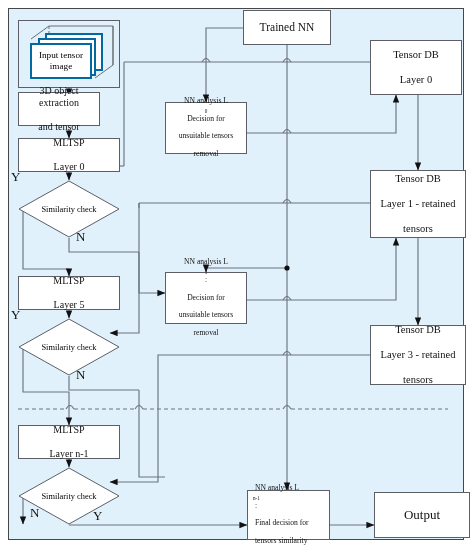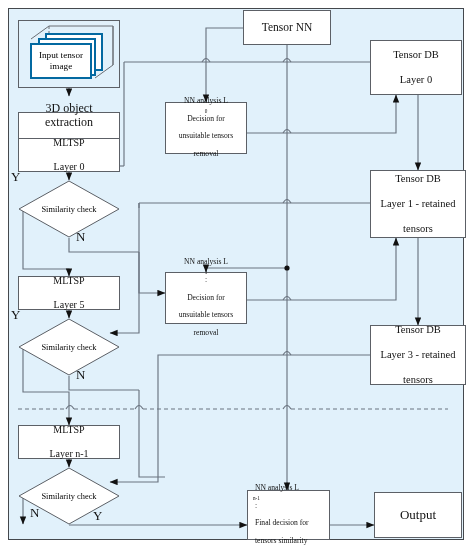--- a/index.html
+++ b/index.html
@@ -117,21 +117,21 @@
         <path d="M30,5 L30,44 L76,44" stroke-dasharray="3 2"></path>
       </g>
     </svg>
     <div class="sheet" style="left:26px;top:12px;width:58px;height:38px;"></div>
     <div class="sheet" style="left:19px;top:17px;width:58px;height:38px;"></div>
     <div class="sheet" style="left:11px;top:22px;width:62px;height:36px;display:flex;align-items:center;justify-content:center;font-size:9.2px;line-height:1.15;text-align:center;">
       <span>Input tensor image</span>
     </div>
   </div>
 
-  <div class="node" style="left:18px;top:112px;width:102px;height:34px;font-size:12px;">
+  <div class="node" style="left:18px;top:92px;width:82px;height:34px;font-size:10px;">
     <span>
       <span>3D object extraction</span><br>
       <span>and tensor</span>
     </span>
   </div>
 
   <div class="node" style="left:18px;top:138px;width:102px;height:34px;font-size:10px;">
     <span>
       <span>MLTSP</span><br>
       <span>Layer 0</span>
@@ -167,21 +167,21 @@
   </div>
 
   <svg style="position:absolute;left:18px;top:467px;width:102px;height:58px;">
     <polygon points="51,1 101,29 51,57 1,29" fill="#ffffff" stroke="#5c6066" stroke-width="1"></polygon>
   </svg>
   <div style="position:absolute;left:18px;top:467px;width:102px;height:58px;display:flex;align-items:center;justify-content:center;font-size:8.4px;pointer-events:none;">Similarity check</div>
   <div class="lbl" style="left:30px;top:505px;font-size:13px;">N</div>
   <div class="lbl" style="left:93px;top:508px;font-size:13px;">Y</div>
 
   <div class="node" style="left:243px;top:10px;width:88px;height:35px;font-size:11.5px;">
-    <span>Tensor NN</span>
+    <span>Trained NN</span>
   </div>
 
   <div class="node" style="left:165px;top:102px;width:82px;height:52px;font-size:7.6px;">
     <span>
       <span>NN analysis L</span><sub>0</sub><br>
       <span>Decision for</span><br>
       <span>unsuitable tensors</span><br>
       <span>removal</span>
     </span>
   </div>
@@ -219,17 +219,17 @@
   </div>
 
   <div class="node" style="left:370px;top:325px;width:96px;height:60px;font-size:10.5px;">
     <span>
       <span>Tensor DB</span><br>
       <span>Layer 3 - retained</span><br>
       <span>tensors</span>
     </span>
   </div>
 
-  <div class="node" style="left:374px;top:492px;width:88px;height:46px;font-size:13px;">
+  <div class="node" style="left:374px;top:492px;width:96px;height:46px;font-size:13px;">
     <span>Output</span>
   </div>
 
 </div>
 
 </body></html>

